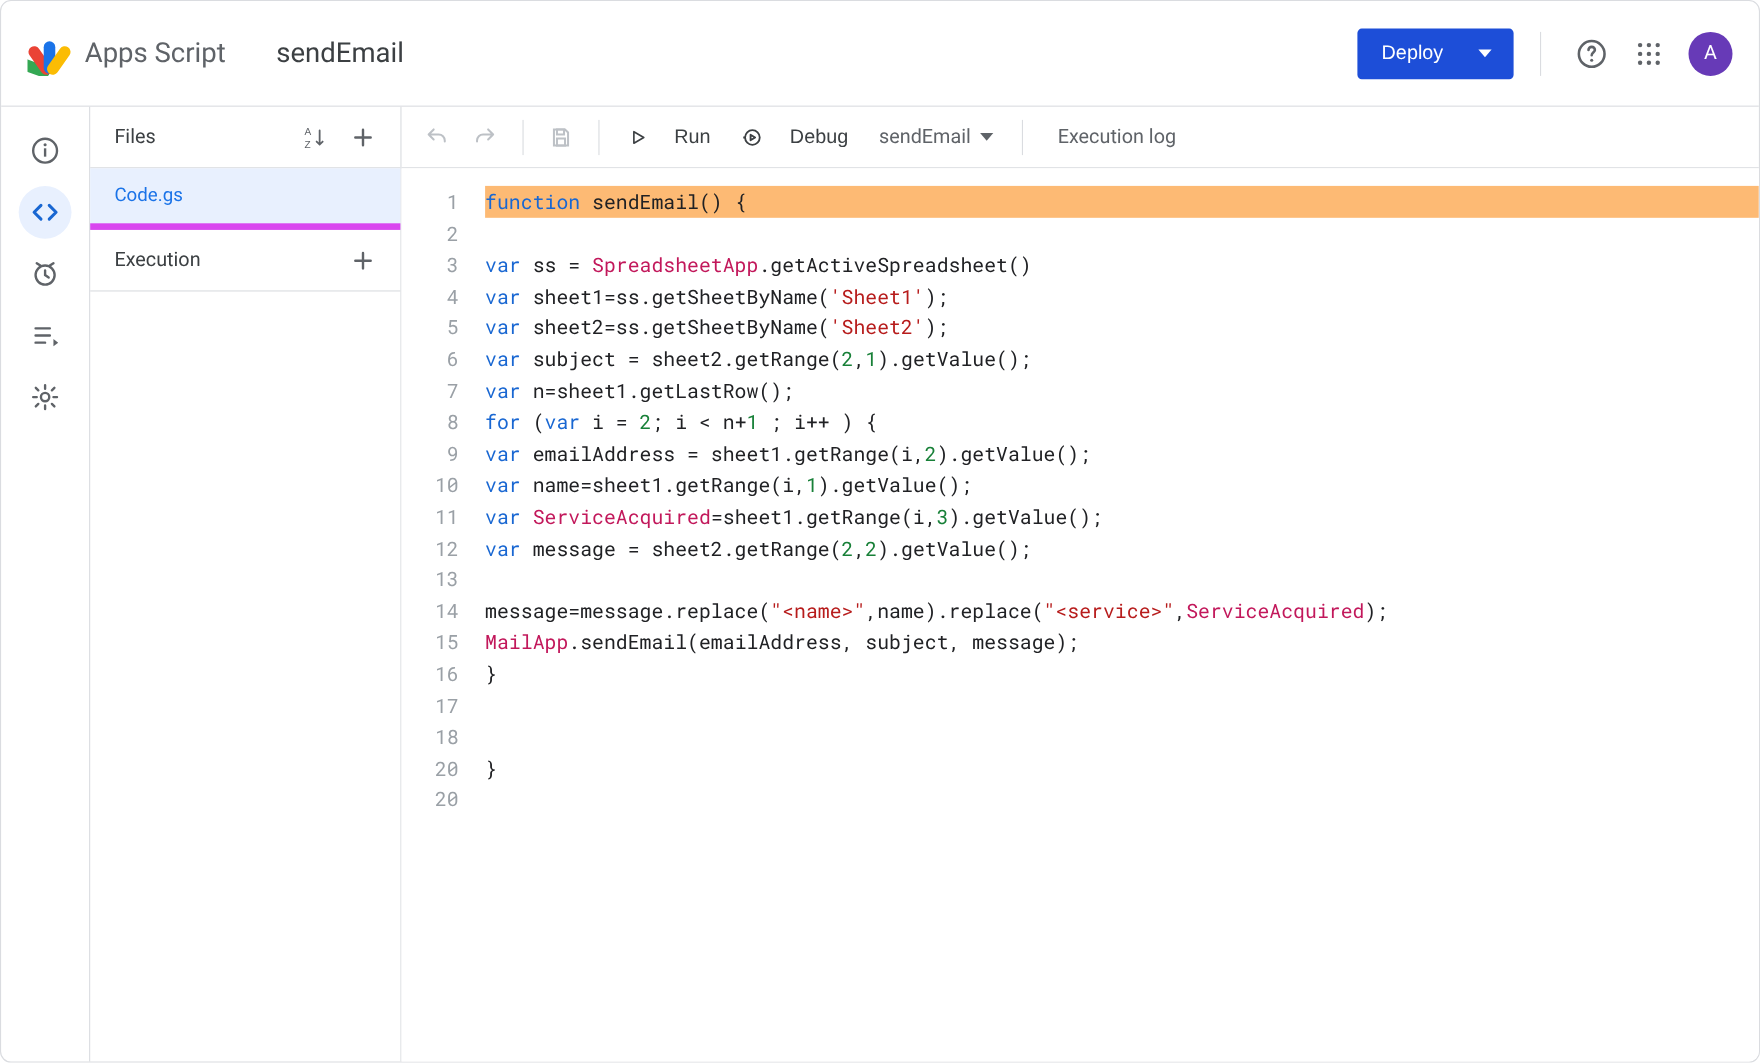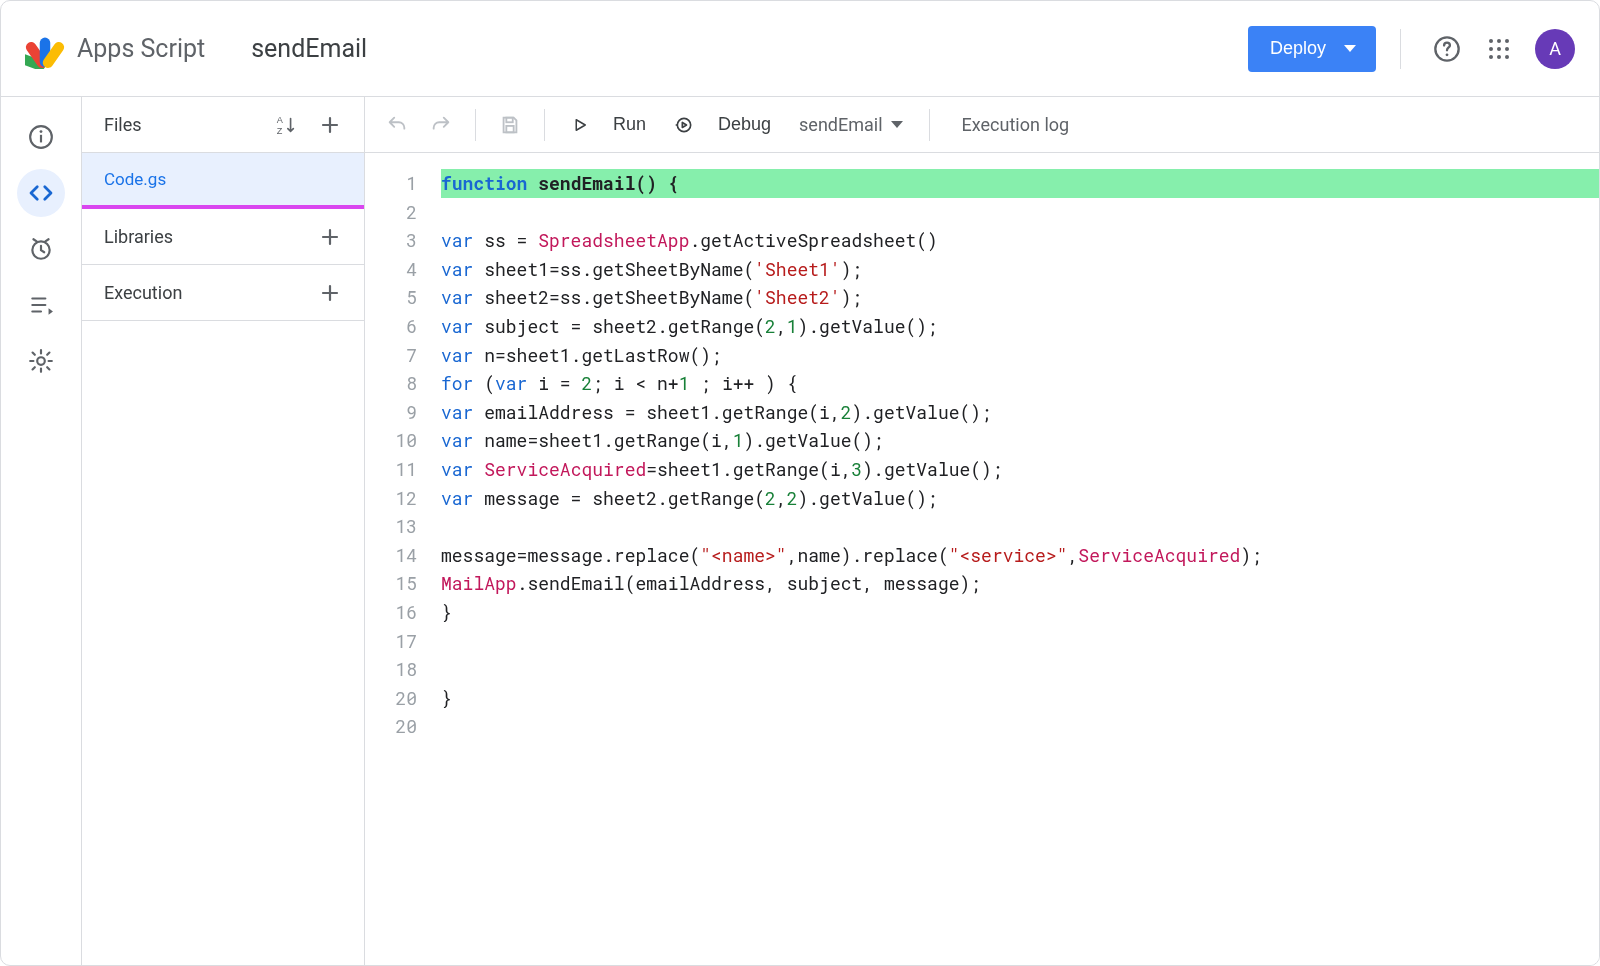--- a/index.html
+++ b/index.html
@@ -2,49 +2,49 @@
 <html><head>
 <meta charset="utf-8">
 <style>
 * { box-sizing: border-box; margin: 0; padding: 0; }
 body { font-family: 'Google Sans', Roboto, Arial, sans-serif; background: #fff; color: #3c4043; width: 1600px; height: 966px; overflow: hidden; border: 1px solid #dadce0; border-radius: 10px; }
 .header { display: flex; align-items: center; height: 96px; padding: 0 24px; border-bottom: 1px solid #dadce0; }
 .logo { width: 40px; height: 40px; margin-right: 12px; }
 .brand { font-size: 25px; color: #5f6368; }
 .proj-title { font-size: 25px; color: #3c4043; margin-left: 46px; }
 .spacer { flex: 1; }
-.deploy-btn { background: #3b82f6; color: #fff; border: none; border-radius: 4px; height: 46px; padding: 0 20px 0 22px; font-size: 18px; display: inline-flex; align-items: center; gap: 10px; cursor: pointer; }
+.deploy-btn { background: #1d4ed8; color: #fff; border: none; border-radius: 4px; height: 46px; padding: 0 20px 0 22px; font-size: 18px; display: inline-flex; align-items: center; gap: 24px; cursor: pointer; }
 .deploy-btn .tri { width: 0; height: 0; border-left: 6px solid transparent; border-right: 6px solid transparent; border-top: 7px solid #fff; margin-left: 8px; }
 .hdr-sep { width: 1px; height: 40px; background: #dadce0; margin: 0 24px; }
 .icon-btn { background: none; border: none; width: 44px; height: 44px; display: flex; align-items: center; justify-content: center; cursor: pointer; color: #5f6368; border-radius: 50%; }
 .avatar { width: 40px; height: 40px; border-radius: 50%; background: #673ab7; color: #fff; display: flex; align-items: center; justify-content: center; font-size: 18px; margin-left: 14px; }
 .shell { display: flex; height: calc(100% - 82px); }
 .rail { width: 80px; display: flex; flex-direction: column; align-items: center; padding-top: 16px; gap: 8px; }
 .rail-item { width: 48px; height: 48px; border-radius: 50%; display: flex; align-items: center; justify-content: center; color: #5f6368; cursor: pointer; }
 .rail-item.active { background: #e8f0fe; color: #1967d2; }
 .files-panel { width: 284px; border-left: 1px solid #dadce0; border-right: 1px solid #dadce0; display: flex; flex-direction: column; }
 .files-row { display: flex; align-items: center; justify-content: space-between; padding: 0 16px 0 22px; height: 56px; border-bottom: 1px solid #dadce0; }
 .files-row .lbl { font-size: 18px; color: #3c4043; }
 .files-row .acts { display: flex; gap: 8px; }
-.file-item { height: 56px; display: flex; align-items: center; padding: 0 22px; font-size: 17px; border-bottom: 4px solid #d946ef; cursor: pointer; }
+.file-item { height: 56px; display: flex; align-items: center; padding: 0 22px; font-size: 17px; border-bottom: 6px solid #d946ef; cursor: pointer; }
 .file-item.selected { background: #e8f0fe; color: #1a73e8; }
 .editor { flex: 1; display: flex; flex-direction: column; }
 .toolbar { height: 56px; display: flex; align-items: center; padding: 0 12px; border-bottom: 1px solid #dadce0; gap: 4px; }
 .tbtn { background: none; border: none; height: 40px; padding: 0 12px; border-radius: 4px; display: inline-flex; align-items: center; gap: 24px; font-size: 18px; color: #3c4043; cursor: pointer; }
 .tbtn.iconic { width: 40px; padding: 0; justify-content: center; color: #5f6368; }
 .tbtn.disabled { color: #bdc1c6; cursor: default; }
 .tb-sep { width: 1px; height: 32px; background: #dadce0; margin: 0 10px; }
 .func-sel { display: flex; align-items: center; gap: 8px; font-size: 18px; color: #5f6368; padding: 0 12px; cursor: pointer; }
 .exec-log { font-size: 18px; color: #5f6368; padding: 0 18px; cursor: pointer; }
 .code-area { flex: 1; display: flex; font-family: 'Roboto Mono', Menlo, monospace; font-size: 18px; line-height: 28.6px; background: #fff; overflow: auto; padding-top: 16px; }
 .gutter { width: 66px; text-align: right; color: #9aa0a6; padding-right: 14px; user-select: none; }
 .gutter div { height: 28.6px; }
 .code { flex: 1; padding-left: 10px; white-space: pre; color: #202124; }
 .code .ln { height: 28.6px; }
-.code .ln.cur { background: #86efac; font-weight: bold; }
+.code .ln.cur { background: #fdba74; }
 .tok-kw { color: #1967d2; }
 .tok-decl { color: #1967d2; }
 .tok-str { color: #b71c1c; }
 .tok-num { color: #188038; }
 .tok-name { color: #c2185b; }
 svg { display: block; }
 </style>
 </head>
 <body>
 
@@ -142,28 +142,20 @@
           <svg width="24" height="24" viewBox="0 0 24 24">
               <path d="M12 5v14M5 12h14" stroke="#5f6368" stroke-width="2.2" stroke-linecap="round"></path>
             </svg>
         </button>
       </span>
     </div>
     <div class="file-item selected">
       <span>Code.gs</span>
     </div>
     <div class="files-row">
-      <span class="lbl">Libraries</span>
-      <button class="icon-btn" style="width:36px;height:36px">
-        <svg width="24" height="24" viewBox="0 0 24 24">
-            <path d="M12 5v14M5 12h14" stroke="#5f6368" stroke-width="2.2" stroke-linecap="round"></path>
-          </svg>
-      </button>
-    </div>
-    <div class="files-row">
       <span class="lbl">Execution</span>
       <button class="icon-btn" style="width:36px;height:36px">
         <svg width="24" height="24" viewBox="0 0 24 24">
             <path d="M12 5v14M5 12h14" stroke="#5f6368" stroke-width="2.2" stroke-linecap="round"></path>
           </svg>
       </button>
     </div>
   </div>
 
   <div class="editor">

